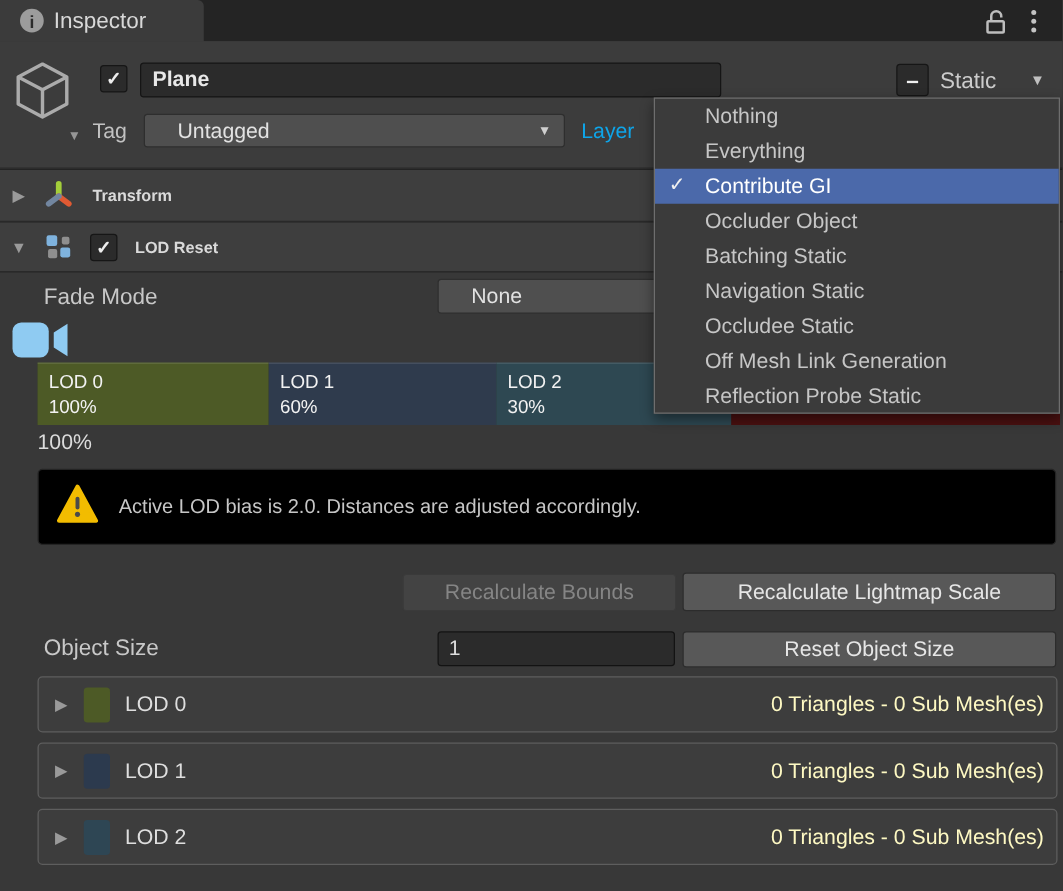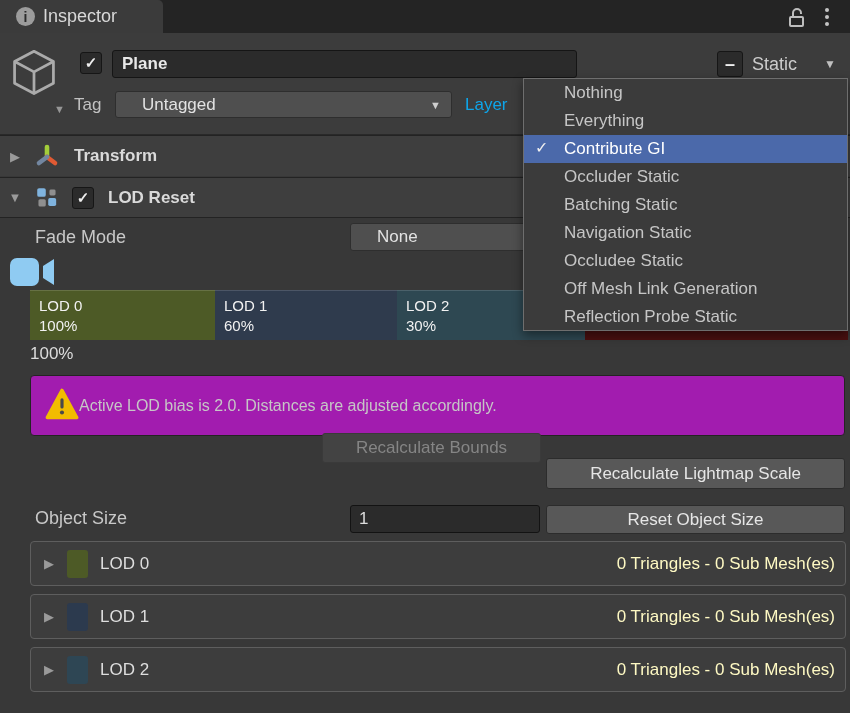--- a/index.html
+++ b/index.html
@@ -42,42 +42,42 @@
   .dd { background:#4F4F4F; border:1px solid #2e2e2e; border-radius:3px; color:#e2e2e2; font-size:17px;
         display:flex; align-items:center; padding-left:26px; position:relative; }
   .dd .dd-arrow { position:absolute; right:10px; font-size:11px; color:#cfcfcf; }
 
   
   .comp-header { position:absolute; left:0; width:850px; height:41px; background:#3E3E3E;
                  border-top:1px solid #232323; display:flex; align-items:center; }
   .comp-transform { top:135px; }
   .comp-lod { top:177px; border-bottom:1px solid #232323; }
   .foldout { width:30px; text-align:center; color:#9a9a9a; font-size:13px; }
-  .comp-title { color:#dadada; font-size:17px; font-weight:bold; margin-left:14px; }
+  .comp-title { color:#dadada; font-size:13px; font-weight:bold; margin-left:14px; }
   .comp-icon { width:26px; height:26px; margin-left:4px; display:flex; align-items:center; justify-content:center; }
   .lod-chk { margin-left:12px; }
 
   
   .fade-label { position:absolute; left:35px; top:227px; color:#c8c8c8; font-size:18px; }
   .fade-dd { position:absolute; left:350px; top:223px; width:495px; height:28px; }
   .cam-icon { position:absolute; left:8px; top:254px; }
 
   .lodbar { position:absolute; left:30px; top:290px; width:818px; height:50px; display:flex; background:#2e2e2e; }
   .lodseg { height:50px; padding:5px 0 0 9px; color:#f2f2f2; font-size:15px; line-height:1.35;
             border-top:1px solid rgba(255,255,255,0.14); }
   .playhead { position:absolute; left:30px; top:344px; color:#dcdcdc; font-size:17px; }
 
-  .warnbox { position:absolute; left:30px; top:375px; width:815px; height:61px; background:#a21caf;
-             border:1px solid #242424; border-radius:4px; display:flex; align-items:center; gap:0; padding-left:14px; }
+  .warnbox { position:absolute; left:30px; top:375px; width:815px; height:61px; background:#000000;
+             border:1px solid #242424; border-radius:4px; display:flex; align-items:center; gap:16px; padding-left:14px; }
   .warn-text { color:#c6c6c6; font-size:16px; }
 
   .btn { background:#585858; border:1px solid #2c2c2c; border-radius:3px; color:#e6e6e6; font-size:17px;
          display:flex; align-items:center; justify-content:center; }
   .btn-disabled { background:#434343; border:1px solid #3a3a3a; color:#858585; }
-  .btn-bounds { position:absolute; left:322px; top:433px; width:219px; height:30px; }
+  .btn-bounds { position:absolute; left:322px; top:459px; width:219px; height:30px; }
   .btn-lightmap { position:absolute; left:546px; top:458px; width:299px; height:31px; }
 
   .objsize-label { position:absolute; left:35px; top:508px; color:#c8c8c8; font-size:18px; }
   .objsize-input { position:absolute; left:350px; top:505px; width:190px; height:28px; background:#2B2B2B;
                    border:1px solid #131313; border-radius:3px; color:#dddddd; font-size:17px;
                    display:flex; align-items:center; padding-left:8px; }
   .btn-reset { position:absolute; left:546px; top:505px; width:299px; height:29px; }
 
   .lodrow { position:absolute; left:30px; width:816px; height:45px; background:#3D3D3D;
             border:1px solid #5e5e5e; border-radius:4px; display:flex; align-items:center; }
@@ -244,21 +244,21 @@
     <div class="menu-item">
       <span class="menu-check"></span>
       <span>Everything</span>
     </div>
     <div class="menu-item selected" style="background-color: rgb(75, 105, 170);">
       <span class="menu-check">✓</span>
       <span>Contribute GI</span>
     </div>
     <div class="menu-item">
       <span class="menu-check"></span>
-      <span>Occluder Static</span>
+      <span>Occluder Object</span>
     </div>
     <div class="menu-item">
       <span class="menu-check"></span>
       <span>Batching Static</span>
     </div>
     <div class="menu-item">
       <span class="menu-check"></span>
       <span>Navigation Static</span>
     </div>
     <div class="menu-item">

